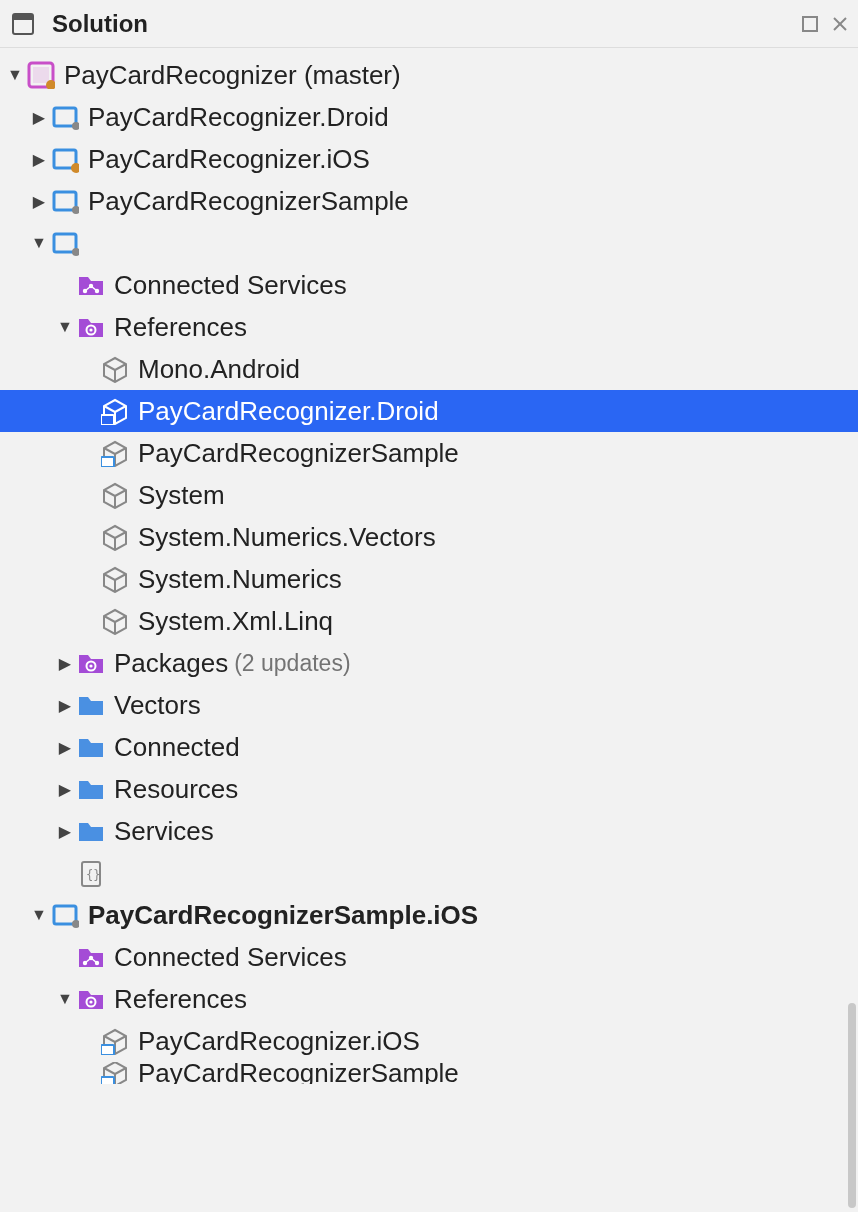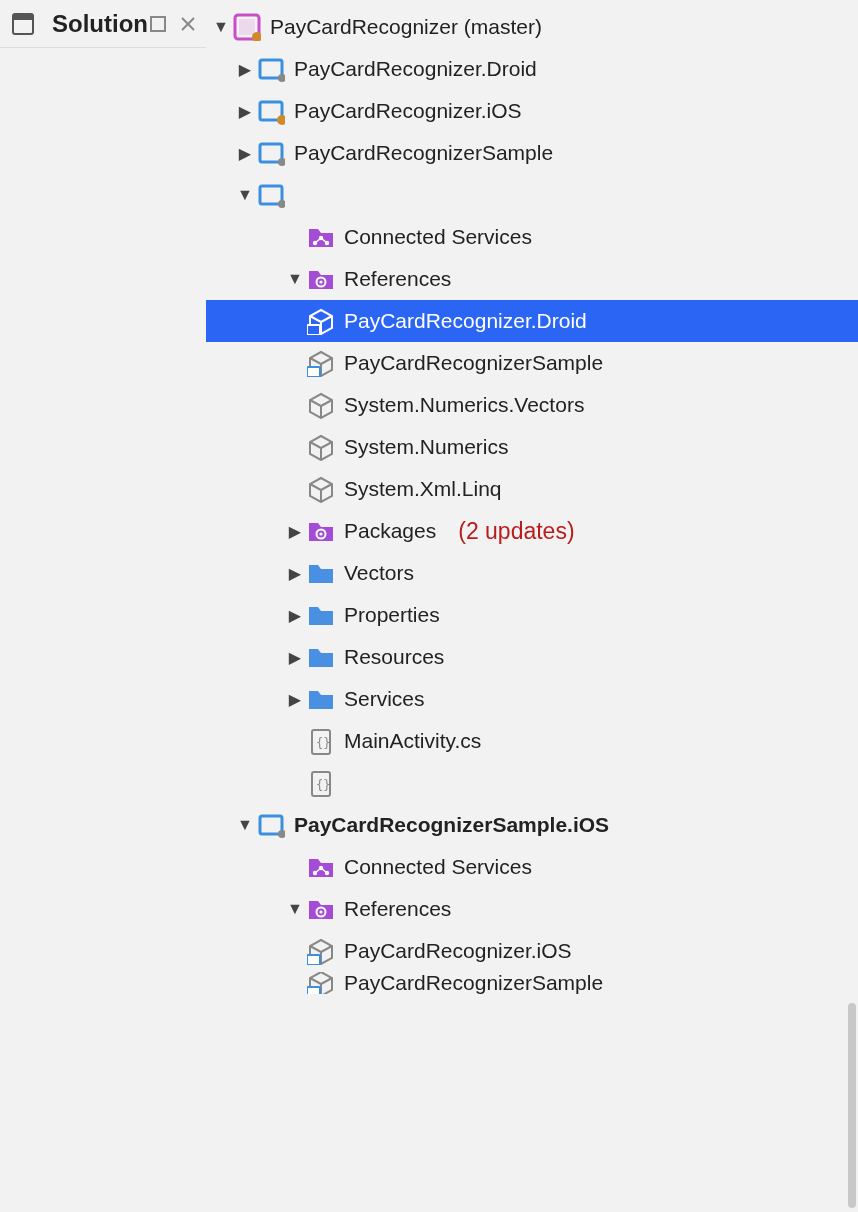--- a/index.html
+++ b/index.html
@@ -1,32 +1,32 @@
 <!DOCTYPE html>
 <html><head>
 <meta charset="utf-8">
 <style>
   * { box-sizing: border-box; margin: 0; padding: 0; }
   html, body { width: 858px; height: 1212px; font-family: -apple-system, "Helvetica Neue", Arial, sans-serif; font-size: 23px; background: #f2f2f2; color: #222; overflow: hidden; }
-  .panel { width: 100%; height: 100%; display: flex; flex-direction: row; text-align: right; }
+  .panel { width: 100%; height: 100%; display: flex; flex-direction: column; }
   .header { display: flex; align-items: center; height: 48px; padding: 0 8px; border-bottom: 1px solid #ddd; background: #f2f2f2; }
   .header .title { font-weight: 700; font-size: 24px; margin-left: 6px; flex: 1; }
   .header .winbtns { display: flex; gap: 10px; align-items: center; }
   .tree { flex: 1; overflow-y: auto; padding-top: 6px; }
   .row { display: flex; align-items: center; height: 42px; white-space: nowrap; cursor: default; }
   .row.selected { background: #2a66f3; color: #fff; }
   .row.selected .lbl, .row.selected .suffix { color: #fff; }
   .chev { width: 22px; display: inline-flex; justify-content: center; align-items: center; font-size: 16px; color: #444; user-select: none; }
   .icon { width: 30px; height: 30px; display: inline-flex; justify-content: center; align-items: center; margin-right: 8px; }
-  .lbl { font-size: 21px; color: #222; }
+  .lbl { font-size: 26px; color: #222; }
   .row .bold { font-weight: 700; }
-  .suffix { color: #b91c1c; margin-left: 22px; font-size: 23px; }
+  .suffix { color: #737373; margin-left: 6px; font-size: 23px; }
   .d0 { padding-left: 4px; }
   .d1 { padding-left: 28px; }
-  .d2 { padding-left: 78px; }
+  .d2 { padding-left: 54px; }
   .d3 { padding-left: 100px; }
   
   .scrollbar-thumb { position: absolute; right: 2px; top: 1003px; width: 8px; height: 205px; background: #c8c8c8; border-radius: 4px; }
   
   svg { display: block; }
 </style>
 </head>
 <body>
 
 <svg width="0" height="0" style="position:absolute">
@@ -194,39 +194,55 @@
       <div class="row d2">
         <span class="chev">▼</span>
         <span class="icon">
           <svg width="28" height="28">
             <use href="#ic-refs"></use>
           </svg>
         </span>
         <span class="lbl">References</span>
       </div>
 
+        <div class="row d3">
+          <span class="icon">
+          <svg width="28" height="28">
+            <use href="#ic-asm"></use>
+          </svg>
+        </span>
+          <span class="lbl">Mono.Android</span>
+        </div>
 
         <div class="row d3 selected">
           <span class="icon">
           <svg width="28" height="28">
             <use href="#ic-projref-white"></use>
           </svg>
         </span>
           <span class="lbl">PayCardRecognizer.Droid</span>
         </div>
 
         <div class="row d3">
           <span class="icon">
           <svg width="28" height="28">
             <use href="#ic-projref"></use>
           </svg>
         </span>
           <span class="lbl">PayCardRecognizerSample</span>
         </div>
 
+        <div class="row d3">
+          <span class="icon">
+          <svg width="28" height="28">
+            <use href="#ic-asm"></use>
+          </svg>
+        </span>
+          <span class="lbl">System</span>
+        </div>
 
 
         <div class="row d3">
           <span class="icon">
           <svg width="28" height="28">
             <use href="#ic-asm"></use>
           </svg>
         </span>
           <span class="lbl">System.Numerics.Vectors</span>
         </div>
@@ -271,21 +287,21 @@
         <span class="lbl">Vectors</span>
       </div>
 
       <div class="row d2">
         <span class="chev">▶</span>
         <span class="icon">
           <svg width="28" height="28">
             <use href="#ic-folder"></use>
           </svg>
         </span>
-        <span class="lbl">Properties</span>
+        <span class="lbl">Connected</span>
       </div>
 
       <div class="row d2">
         <span class="chev">▶</span>
         <span class="icon">
           <svg width="28" height="28">
             <use href="#ic-folder"></use>
           </svg>
         </span>
         <span class="lbl">Resources</span>
@@ -294,29 +310,20 @@
       <div class="row d2">
         <span class="chev">▶</span>
         <span class="icon">
           <svg width="28" height="28">
             <use href="#ic-folder"></use>
           </svg>
         </span>
         <span class="lbl">Services</span>
       </div>
 
-      <div class="row d2">
-        <span class="chev"></span>
-        <span class="icon">
-          <svg width="28" height="28">
-            <use href="#ic-cs"></use>
-          </svg>
-        </span>
-        <span class="lbl">MainActivity.cs</span>
-      </div>
 
       <div class="row d2">
         <span class="chev"></span>
         <span class="icon">
           <svg width="28" height="28">
             <use href="#ic-cs"></use>
           </svg>
         </span>
       </div>
 

